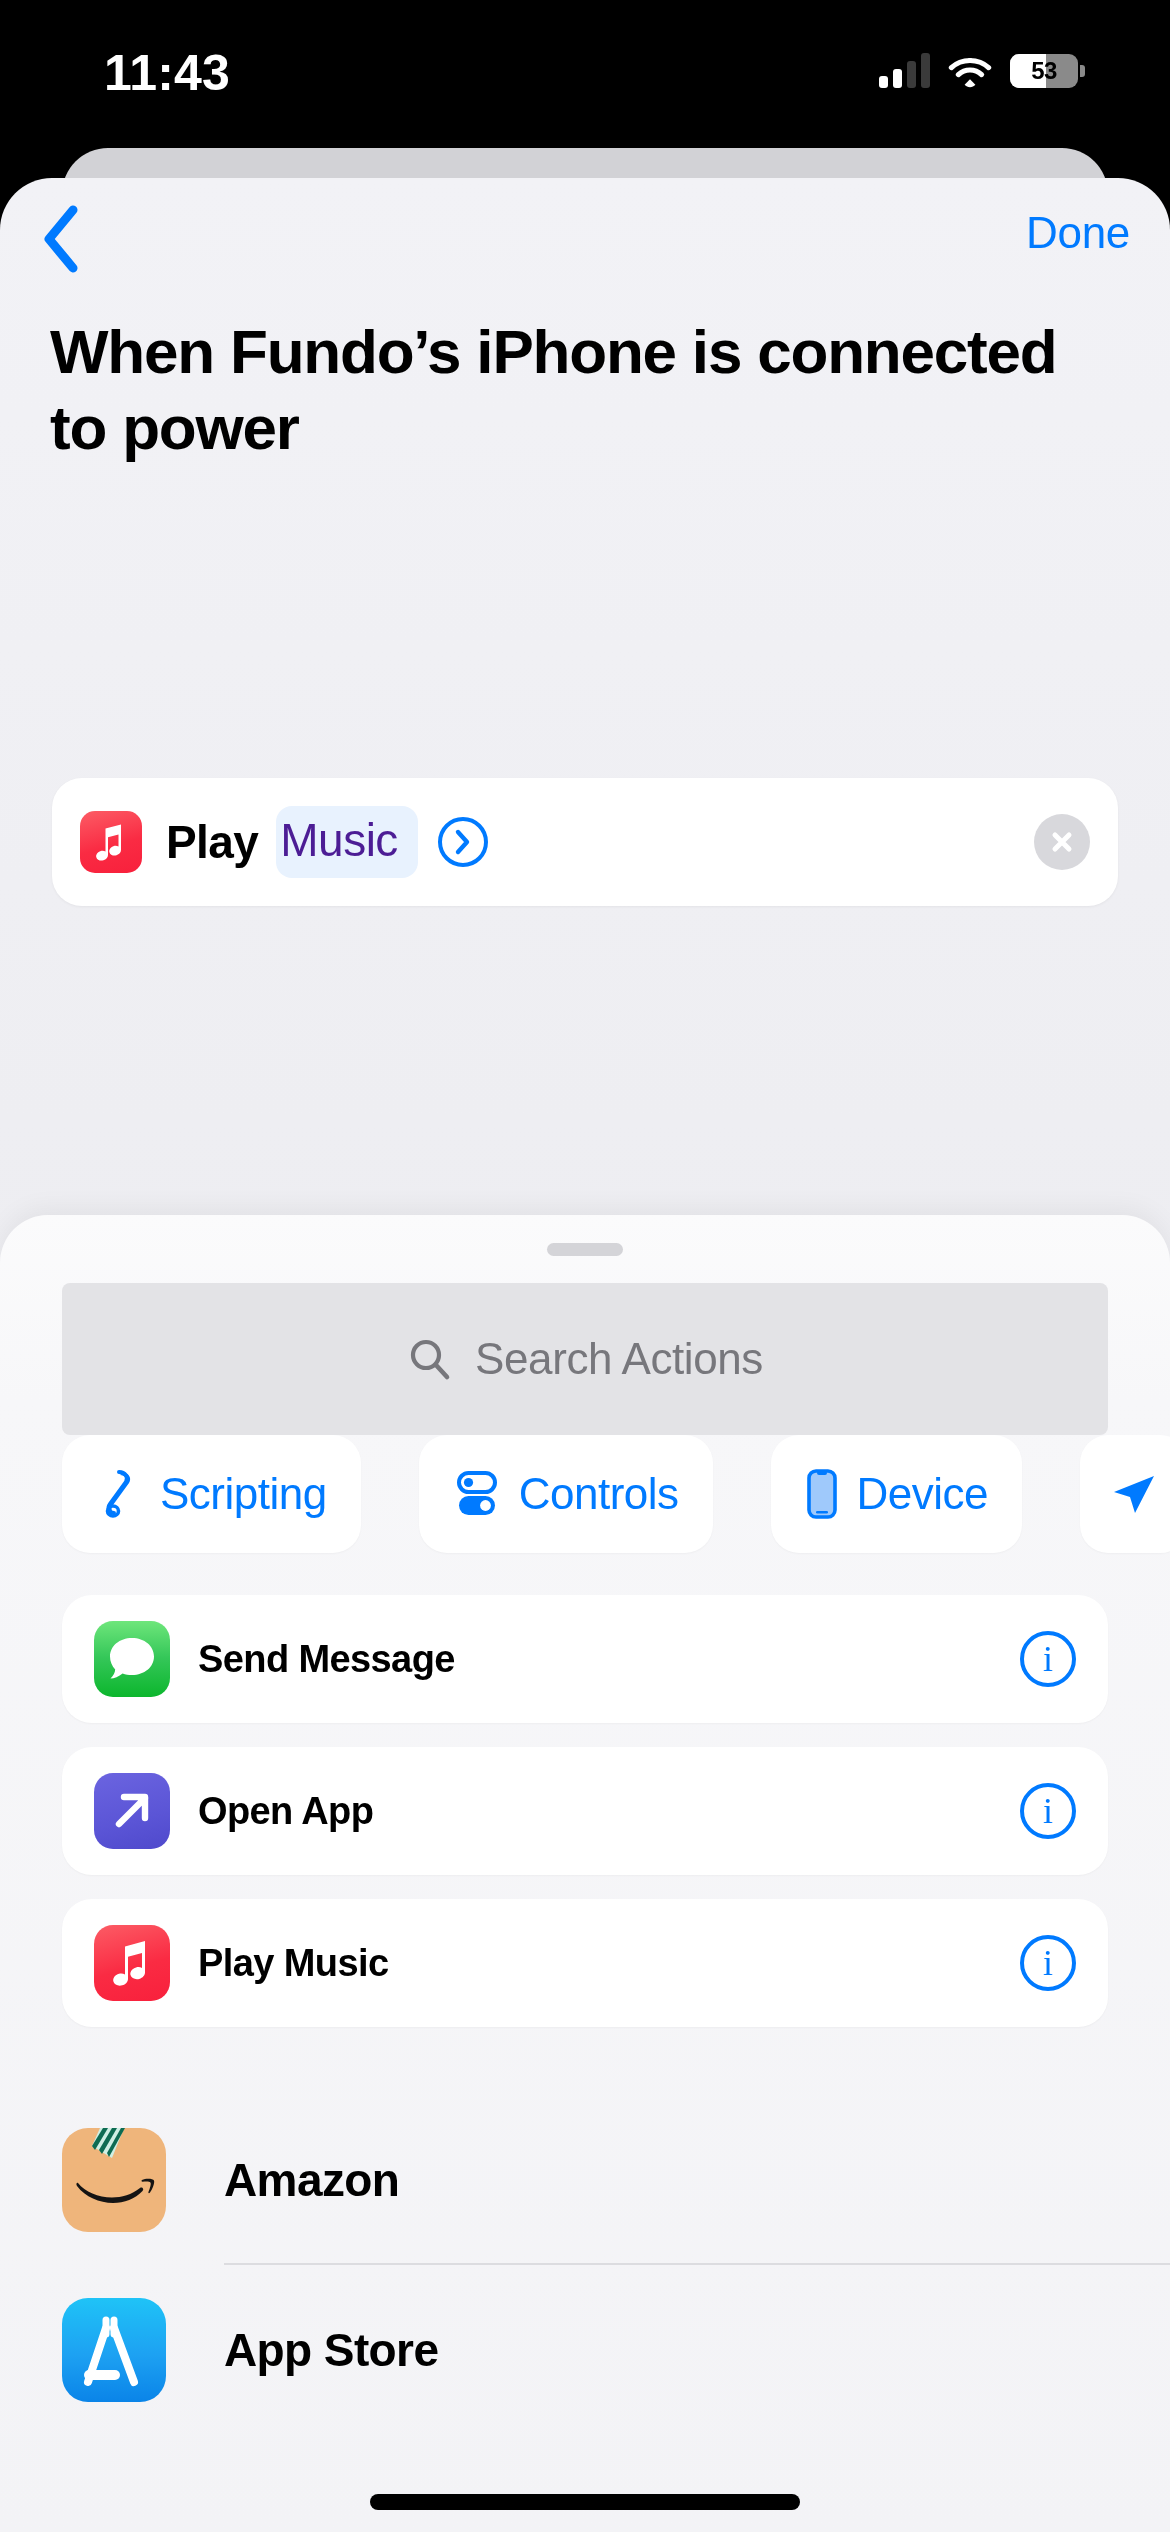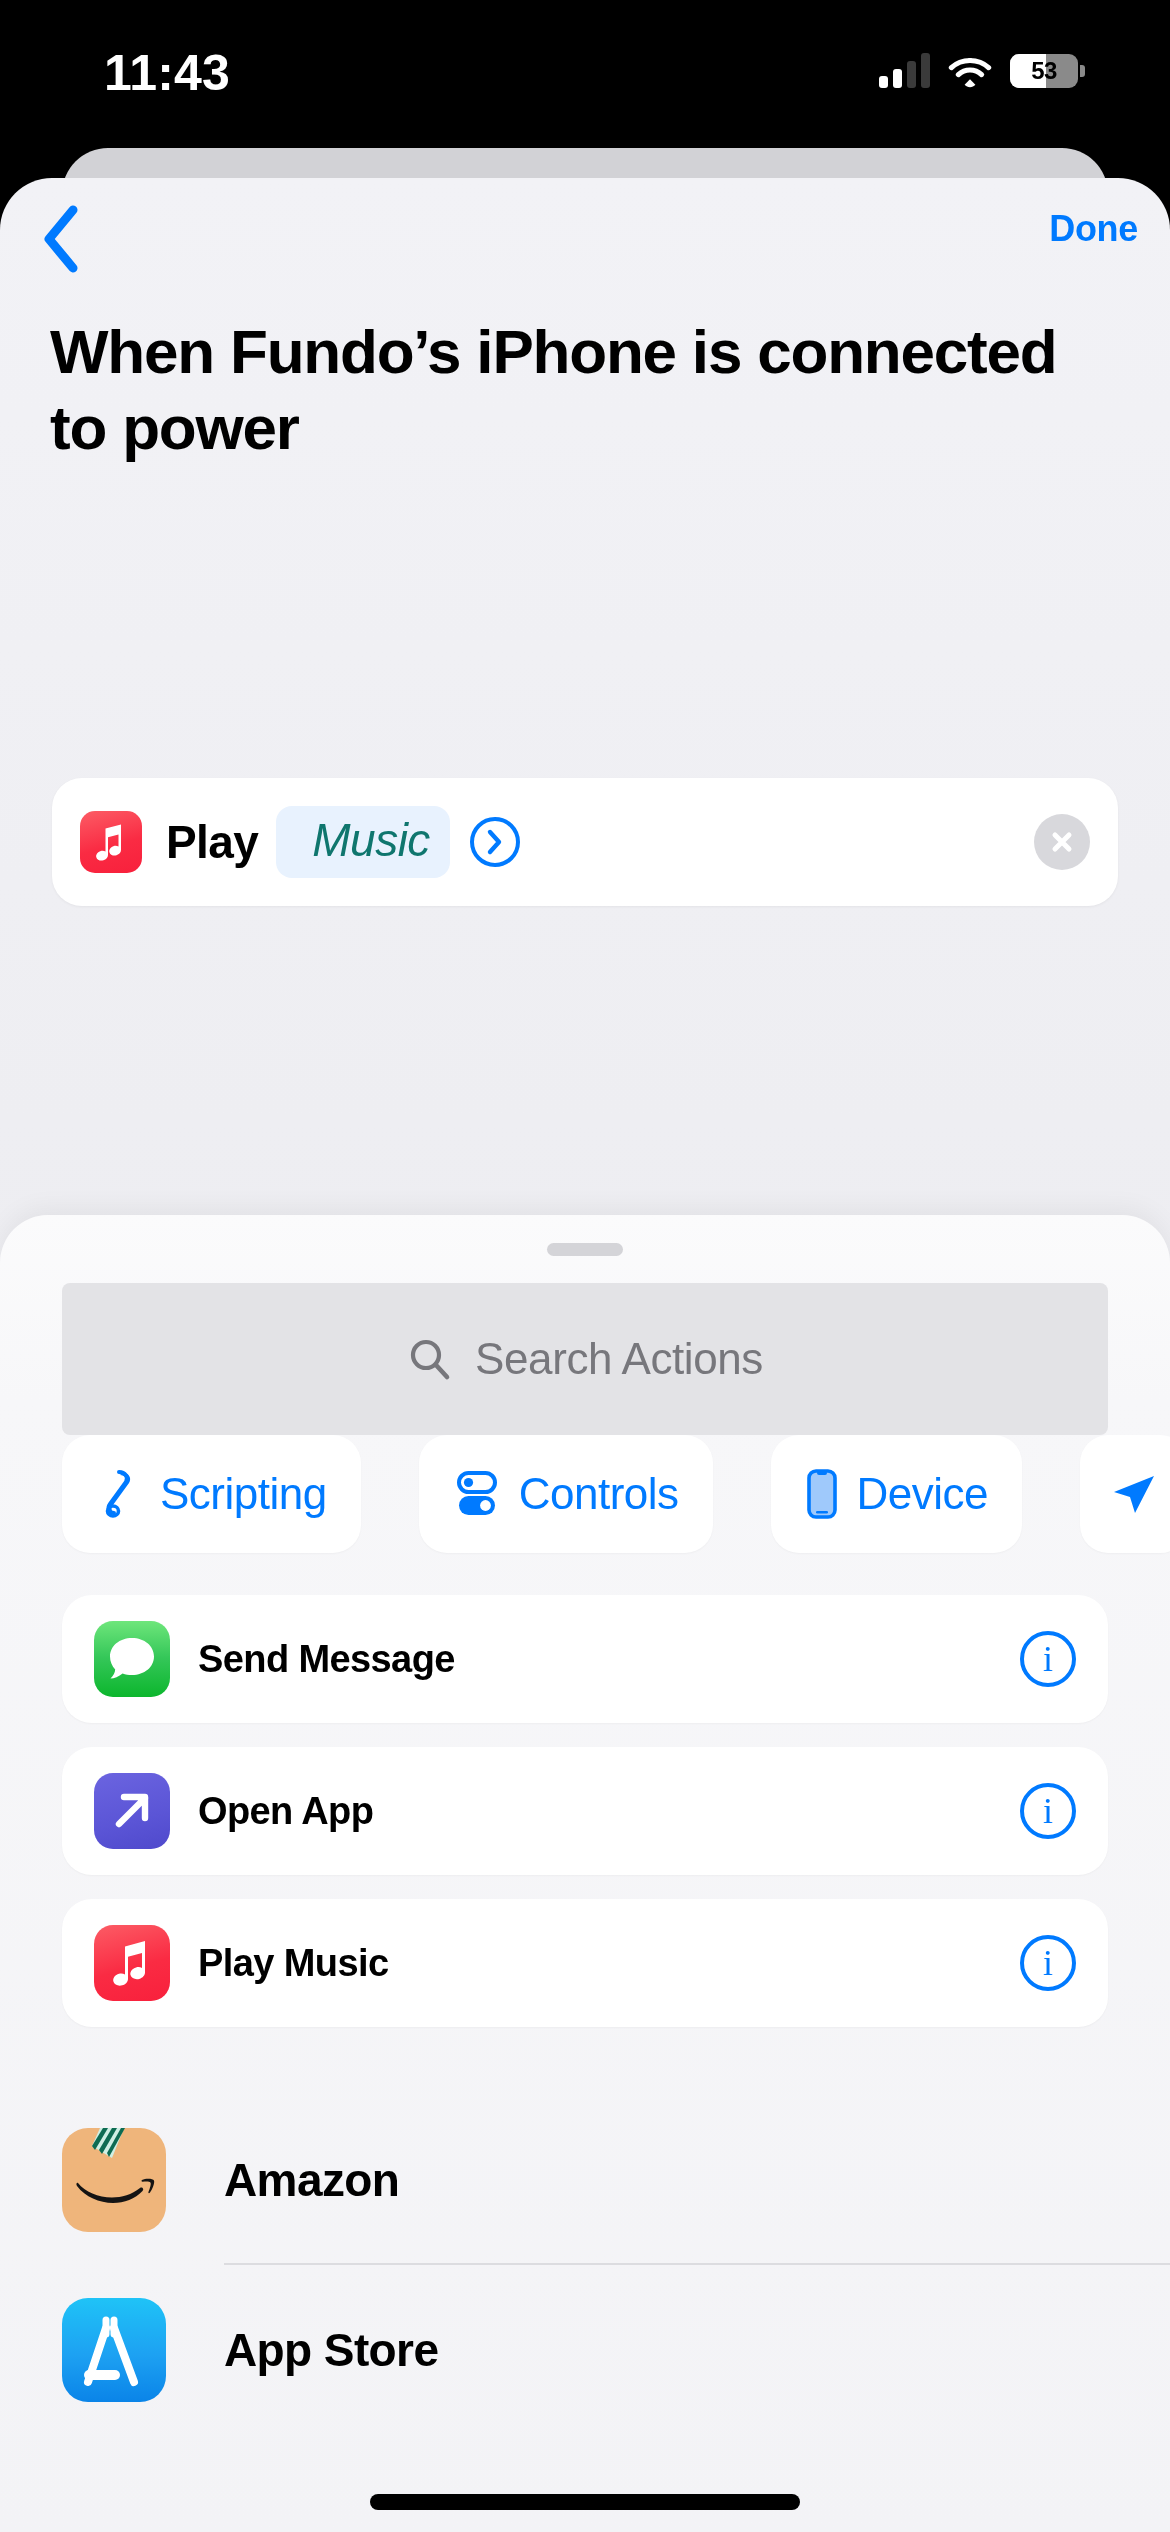--- a/index.html
+++ b/index.html
@@ -55,22 +55,22 @@
     overflow:hidden;
   }
 
   
   .navbar { position:relative; height:120px; }
   .back-btn {
     position:absolute; left:22px; top:22px; width:78px; height:78px;
     display:flex; align-items:center; justify-content:center; cursor:pointer;
   }
   .done-btn {
-    position:absolute; right:32px; top:30px;
-    font-size:36px; font-weight:700; color:#007AFF; letter-spacing:-0.3px; cursor:pointer;
+    position:absolute; right:40px; top:30px;
+    font-size:44px; font-weight:400; color:#007AFF; letter-spacing:-0.3px; cursor:pointer;
   }
 
   
   .title {
     margin:16px 50px 0 50px;
     font-size:62px; line-height:1.23; font-weight:700; color:#000;
     letter-spacing:-1.2px;
   }
 
   
@@ -78,22 +78,22 @@
     position:absolute; left:52px; right:52px; top:600px;
     height:128px; background:#fff; border-radius:30px;
     display:flex; align-items:center; padding:0 28px;
     box-shadow:0 1px 3px rgba(0,0,0,0.05);
     justify-content:center;
   }
   .app-icon-sm { width:62px; height:62px; border-radius:15px; flex:none; position:relative; overflow:hidden; }
   .music-grad { background:linear-gradient(165deg,#FC5C65 0%,#FA2B43 55%,#F8203C 100%); }
   .action-verb { font-size:46px; font-weight:700; color:#000; margin-left:24px; letter-spacing:-0.6px; }
   .token {
-    margin-left:18px; padding:7px 20px 11px 36px; border-radius:16px;
-    background:#E8F2FE; color:#0f766e; font-size:46px; font-weight:500; letter-spacing:-0.5px;font-style:italic;
+    margin-left:18px; padding:7px 20px 11px 4px; border-radius:16px;
+    background:#E8F2FE; color:#4c1d95; font-size:46px; font-weight:500; letter-spacing:-0.5px;
   }
   .disclosure {
     margin-left:20px; width:50px; height:50px; border-radius:50%;
     border:4px solid #007AFF; display:flex; align-items:center; justify-content:center; flex:none;
     cursor:pointer;
   }
   .close-x {
     margin-left:auto; width:56px; height:56px; border-radius:50%;
     background:#D8D8DC; display:flex; align-items:center; justify-content:center; cursor:pointer; flex:none;
   }

